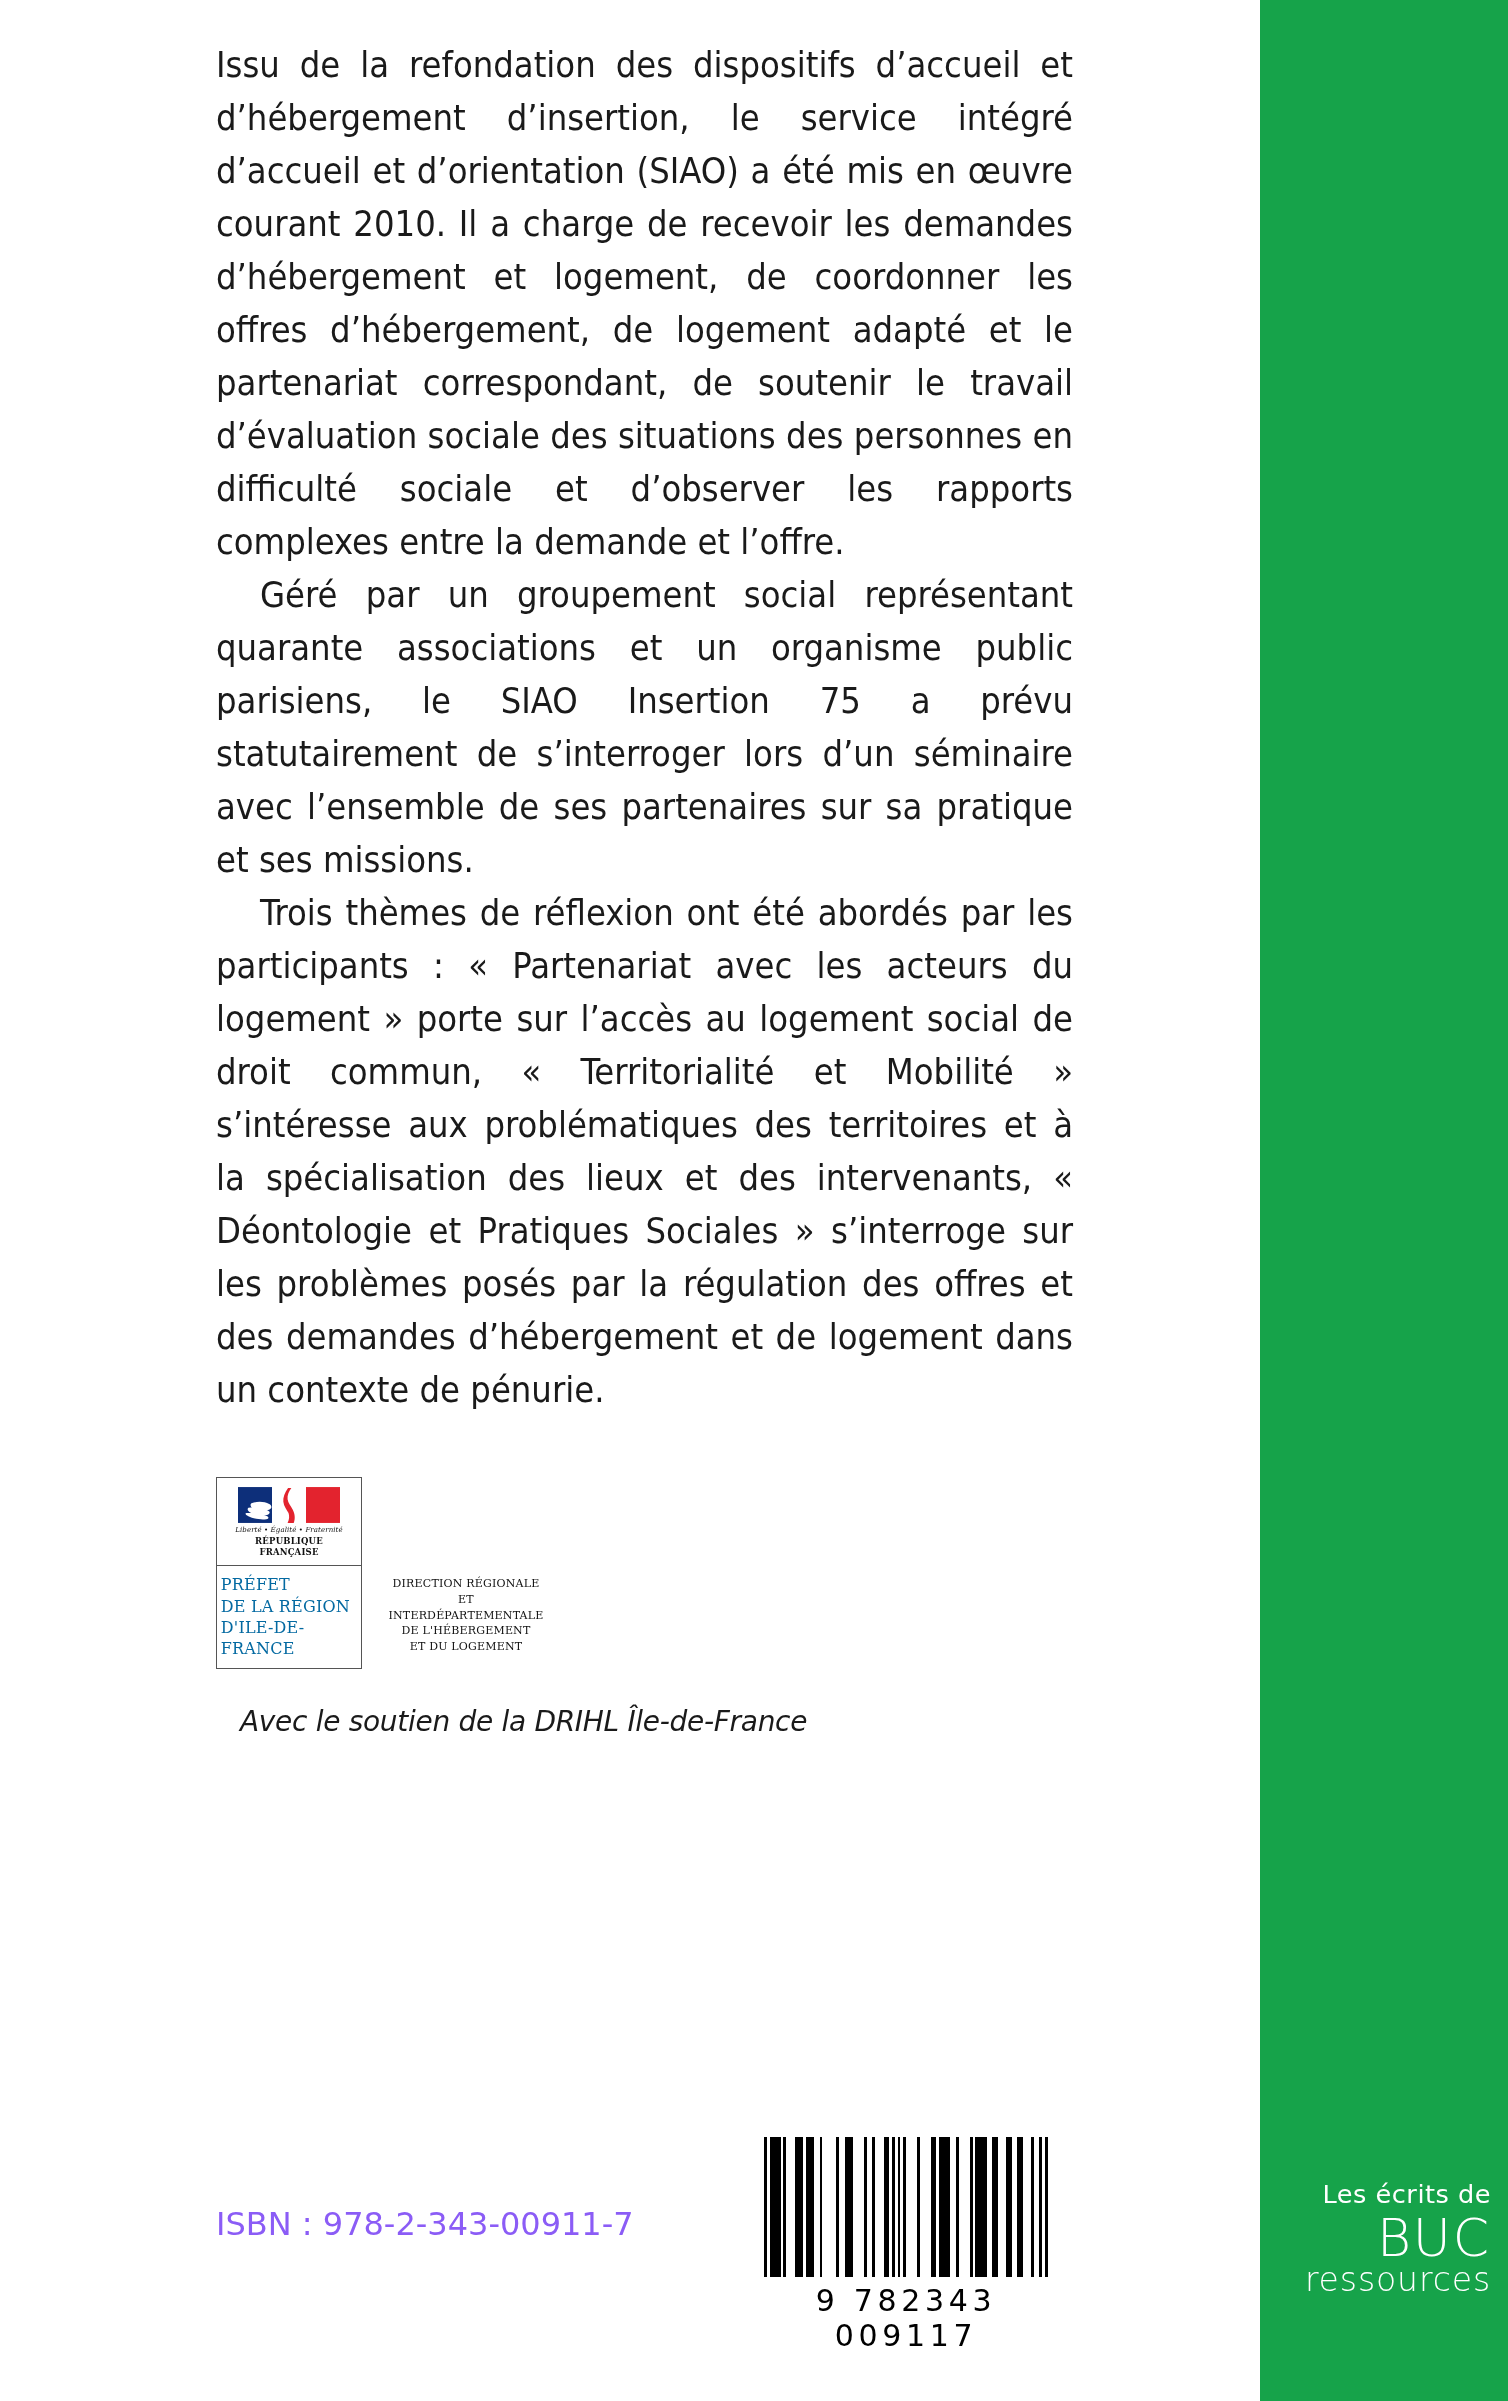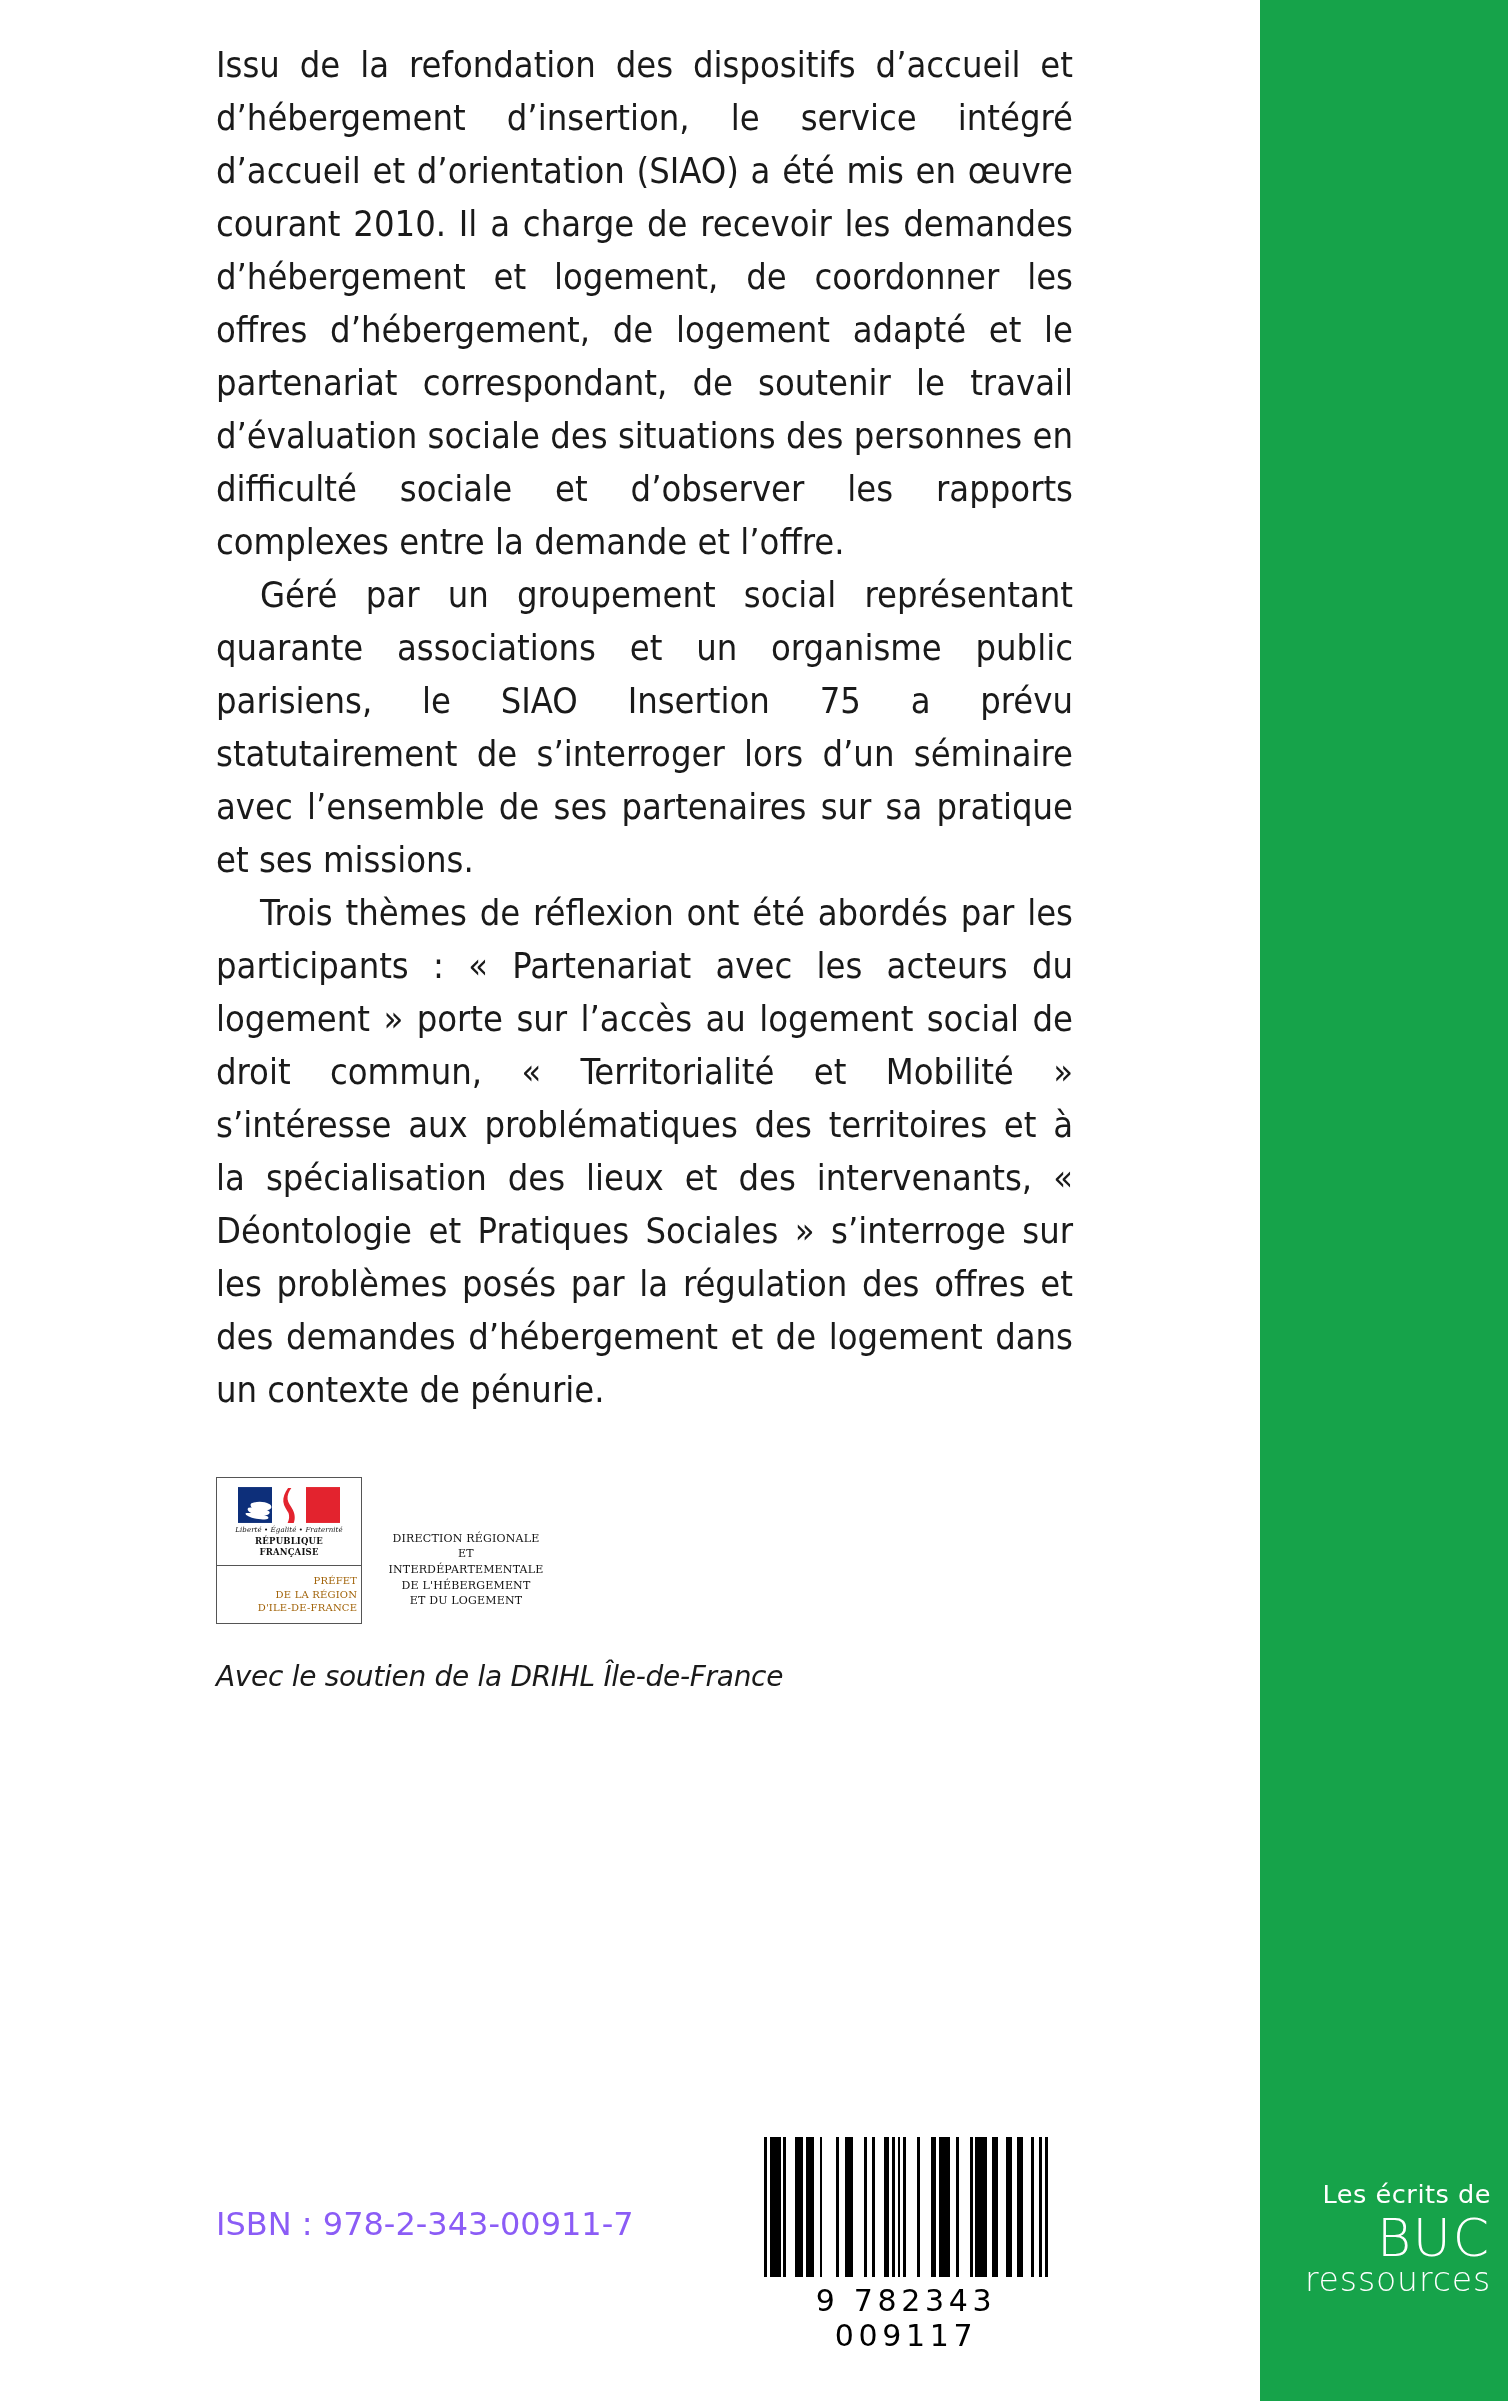--- a/index.html
+++ b/index.html
@@ -148,24 +148,24 @@
     font-family: "DejaVu Serif", "Liberation Serif", serif;
     font-size: 8.5px;
     font-weight: bold;
     color: #111;
     letter-spacing: 0.2px;
     line-height: 1.3;
     margin-top: 0.9px;
   }
   .prefet-bottom {
     padding: 8.5px 3.8px 8.5px 3.8px;
-    text-align: right;
-    font-family: "DejaVu Serif", "Liberation Serif", serif;
-    font-size: 10px;
-    color: #a16207;
+    text-align: left;
+    font-family: "DejaVu Serif", "Liberation Serif", serif;
+    font-size: 16px;
+    color: #0369a1;
     line-height: 1.34;
     letter-spacing: 0.2px;
   }
 
   .drihl-text {
     font-family: "DejaVu Serif", "Liberation Serif", serif;
     font-size: 11px;
     color: #111;
     line-height: 1.42;
     text-align: center;
@@ -174,20 +174,21 @@
     width: 166px;
   }
 
   .support-note {
     margin-top: 36px;
     font-family: "DejaVu Sans", "Liberation Sans", sans-serif;
     font-style: italic;
     font-size: 28px;
     color: #1a1a1a;
     letter-spacing: -0.3px;
+    margin-left: 24px;
   }
 
   
   .bottom-area {
     position: absolute;
     left: 216px;
     top: 2205px;
     width: 857px;
   }
   .isbn {

